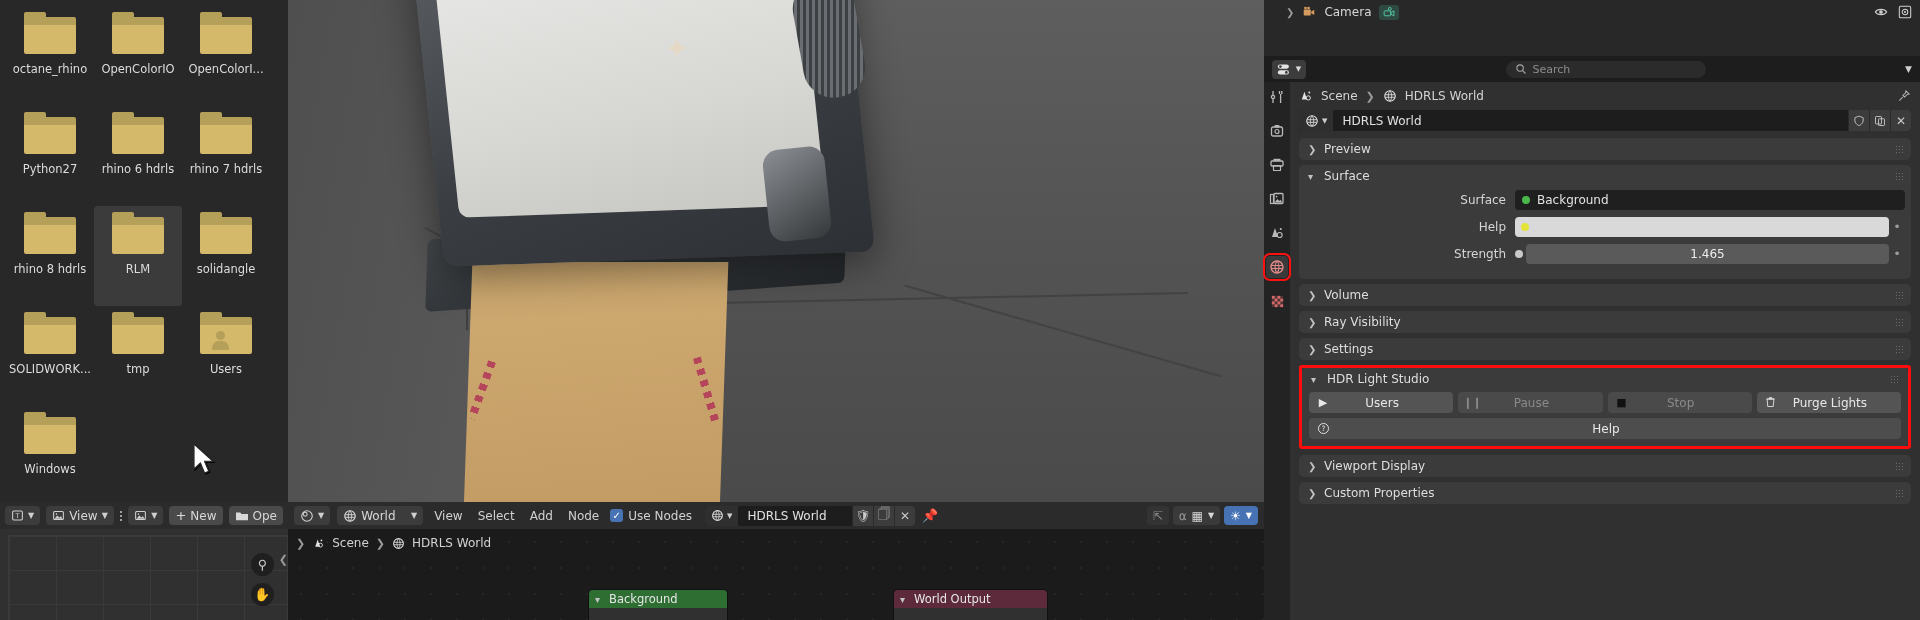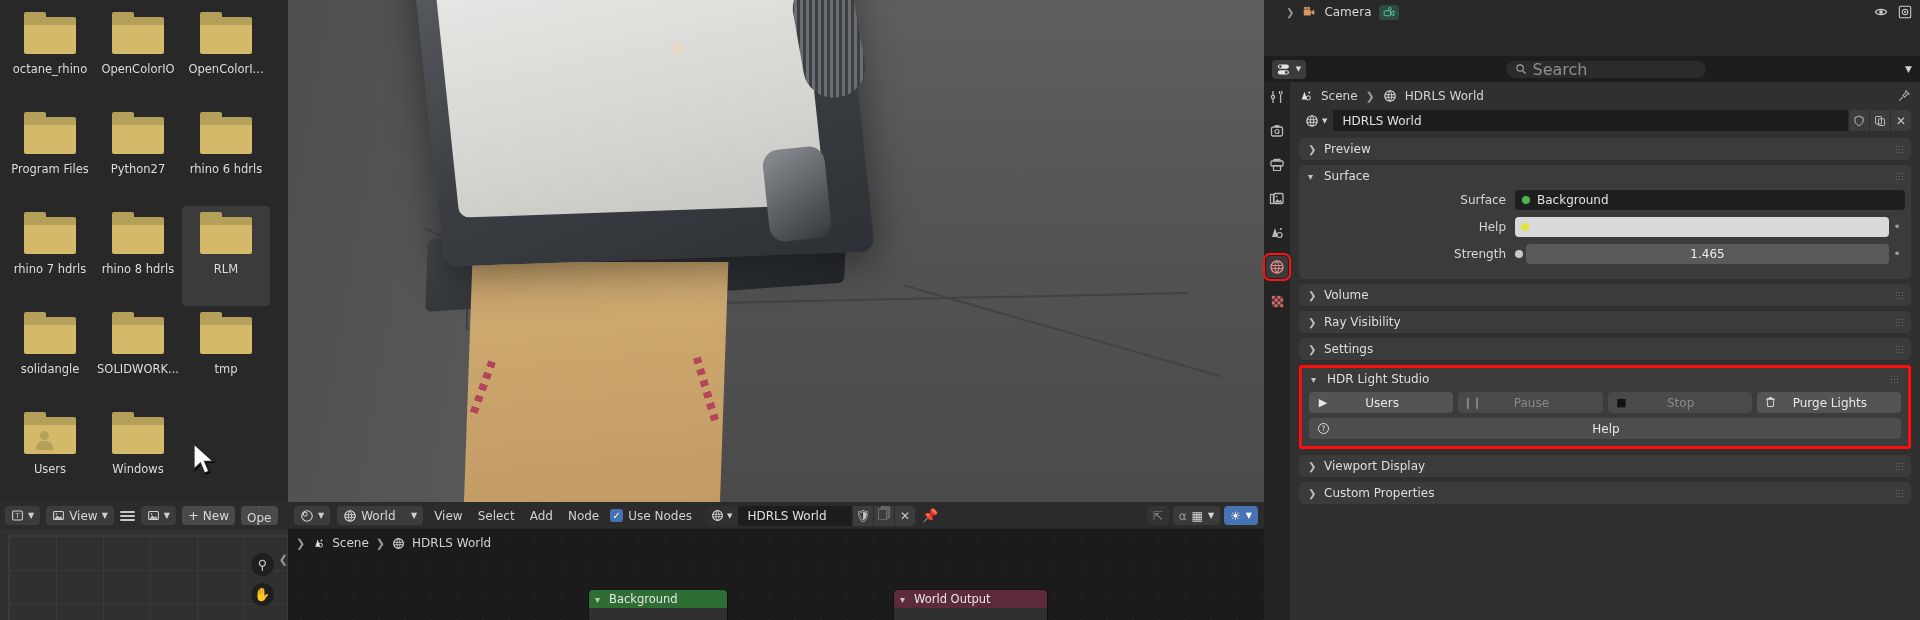--- a/index.html
+++ b/index.html
@@ -219,21 +219,21 @@
     height:26px; background:#1d1d1d; display:flex; align-items:center;
     padding:0 8px; gap:10px;
   }
   .pr-editortype {
     width:34px; height:19px; border-radius:4px; background:#3c3c3c;
     display:flex; align-items:center; justify-content:center; gap:2px;
   }
   .pr-search {
     width: 200px; height:17px; border-radius:9px; background:#2b2b2b;
     display:flex; align-items:center; gap:6px; padding:0 9px;
-    font-size:16px; color:#8d8d8d; margin-left:auto; margin-right:auto;
+    font-size:11px; color:#8d8d8d; margin-left:auto; margin-right:auto;
   }
   .pr-main { display:flex; height:538px; }
   .pr-tabs {
     width:26px; background:#232323; padding-top:4px;
     display:flex; flex-direction:column; align-items:center; gap:12px;
   }
   .pr-tab {
     width:22px; height:22px; display:flex; align-items:center; justify-content:center;
     border-radius:4px;
   }
@@ -369,28 +369,20 @@
       </div>
       <div class="fb-item">
         <div class="fb-folder">
             <div class="tab"></div>
             <div class="back"></div>
             <div class="front"></div>
           </div>
         <div class="fb-label">OpenColorI...</div>
       </div>
 
-      <div class="fb-item">
-        <div class="fb-folder">
-            <div class="tab"></div>
-            <div class="back"></div>
-            <div class="front"></div>
-          </div>
-        <div class="fb-label">Program Files</div>
-      </div>
       <div class="fb-item">
         <div class="fb-folder">
             <div class="tab"></div>
             <div class="back"></div>
             <div class="front"></div>
           </div>
         <div class="fb-label">Python27</div>
       </div>
 
       <div class="fb-item">
@@ -519,21 +511,21 @@
             <rect x="2" y="3" width="12" height="10" rx="1.2" fill="none" stroke="#d0d0d0" stroke-width="1.3"></rect>
             <circle cx="5.5" cy="6.3" r="1" fill="#d0d0d0"></circle>
             <path d="M3 12 L6.5 8 L9 10.5 L11 9 L13 12 Z" fill="#d0d0d0"></path>
           </svg>
         <span style="font-size:8px;color:#cfcfcf;">▼</span>
       </div>
       <div class="hdr-btn" style="background:#4a4a4a;">
         <span style="font-size:13px;color:#dcdcdc;">+</span>
         <span>New</span>
       </div>
-      <div class="hdr-btn" style="background:#4a4a4a;flex-direction:column;">
+      <div class="hdr-btn" style="background:#4a4a4a;">
         <svg width="14" height="12" viewBox="0 0 16 14">
             <path d="M1 3h5l1.4 1.8H15V12H1z" fill="#d8d8d8"></path>
           </svg>
         <span>Ope</span>
       </div>
     </div>
     <div class="ie-canvas">
       <div class="ie-grid"></div>
       <div class="ie-tools">
         <div class="ie-tool">⚲</div>

